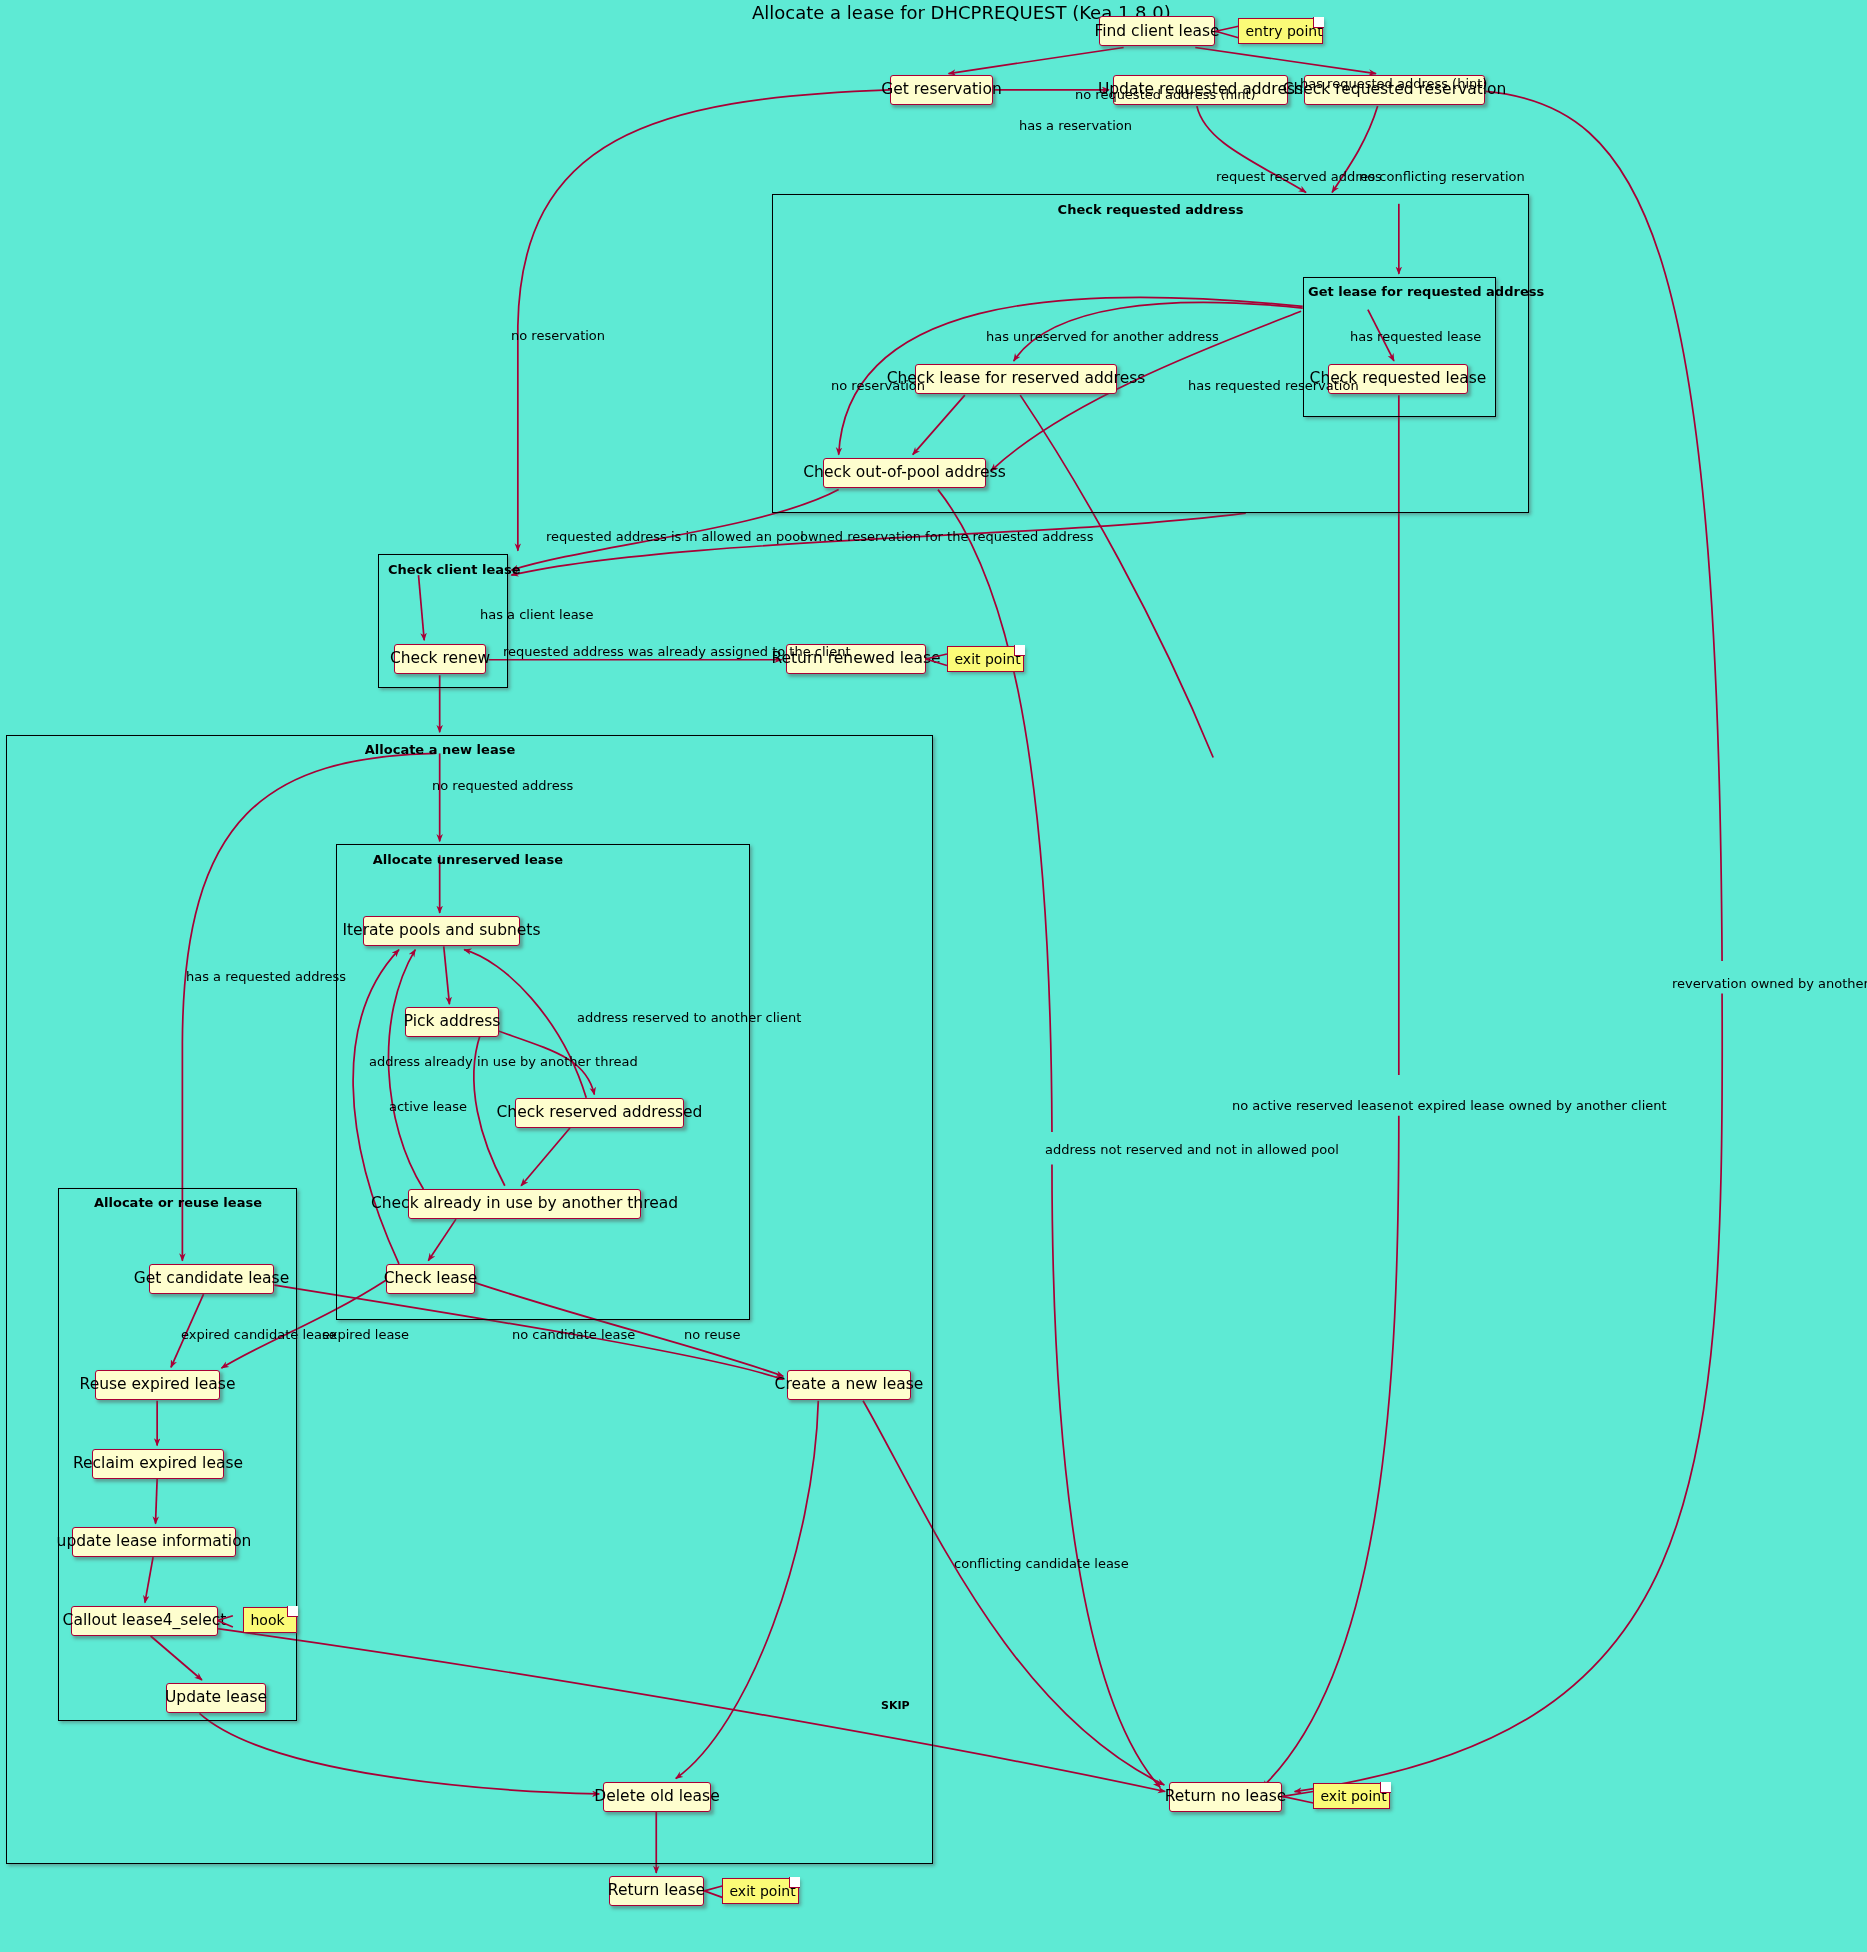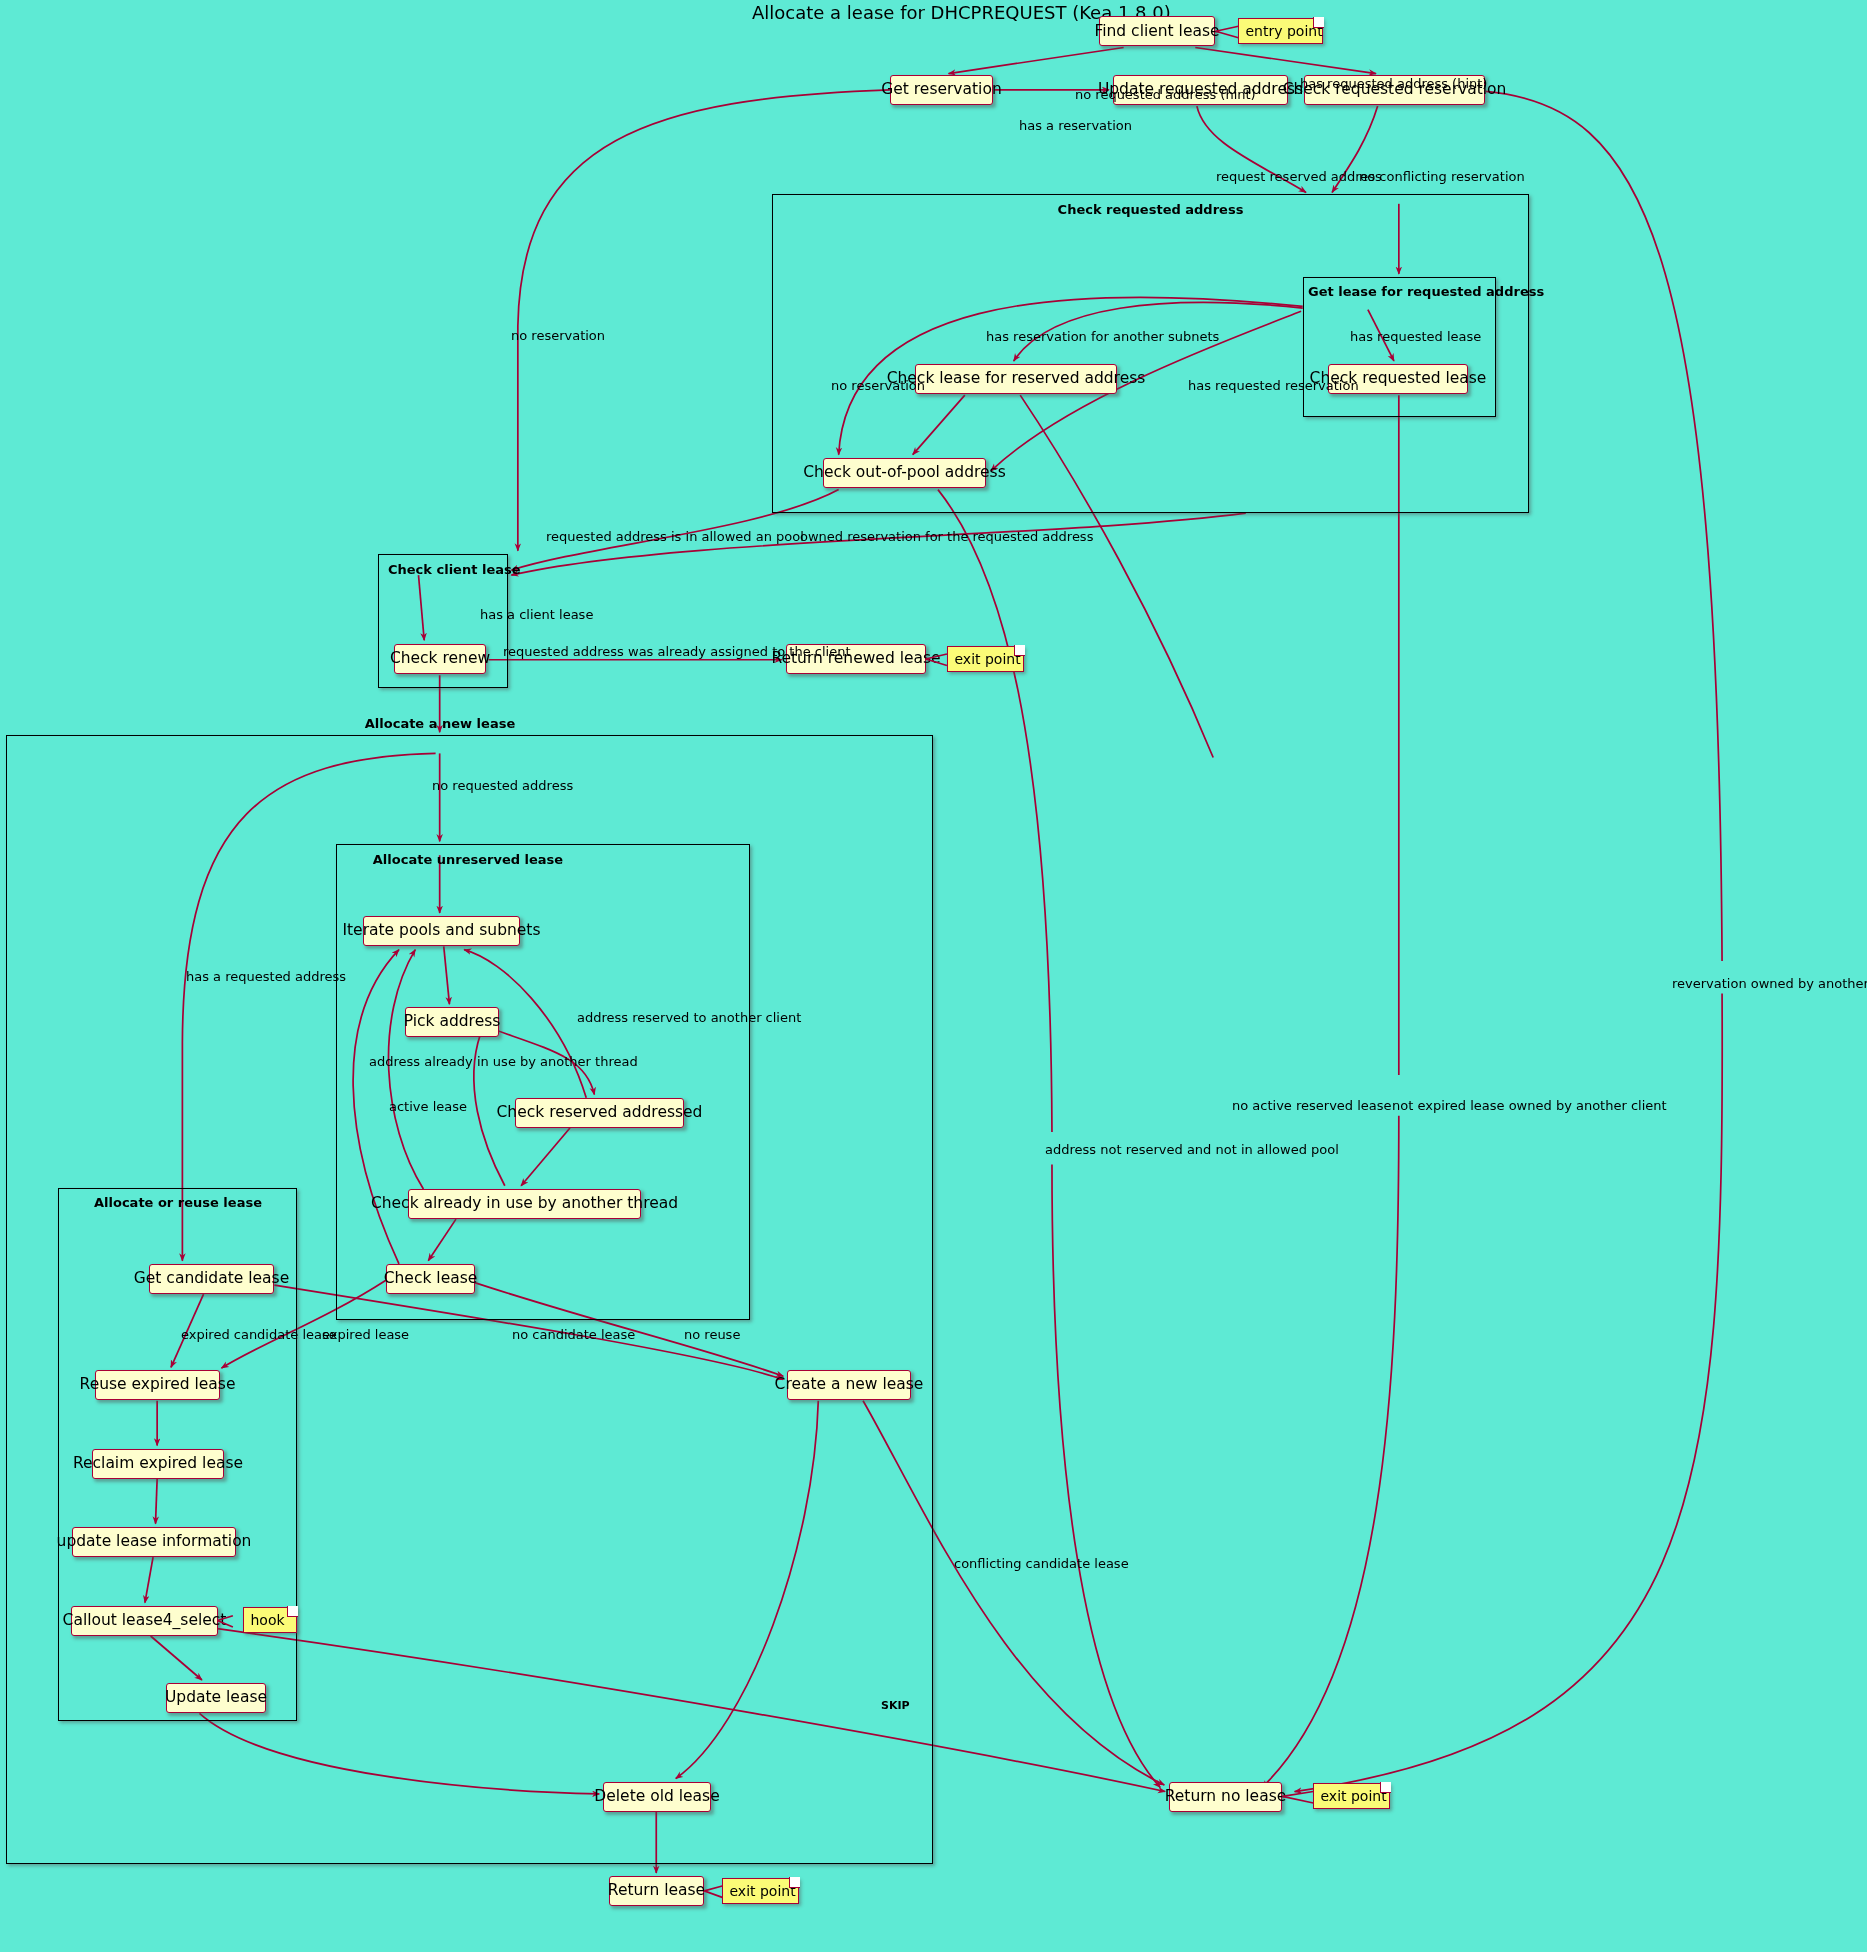--- a/index.html
+++ b/index.html
@@ -199,21 +199,21 @@
   <div class="frame" style="left:772px;top:194px;width:757px;height:319px;"></div>
   <div class="frame-title" style="left:961px;top:202px;width:379px;">Check requested address</div>
 
   <div class="frame" style="left:1303px;top:277px;width:193px;height:140px;"></div>
   <div class="frame-title" style="left:1308px;top:284px;width:183px;">Get lease for requested address</div>
 
   <div class="frame" style="left:378px;top:554px;width:130px;height:134px;"></div>
   <div class="frame-title" style="left:388px;top:562px;width:122px;text-align:left;">Check client lease</div>
 
   <div class="frame" style="left:5.7px;top:735px;width:927px;height:1129px;"></div>
-  <div class="frame-title" style="left:318px;top:716px;width:244px;">Allocate a new lease</div>
+  <div class="frame-title" style="left:318px;top:742px;width:244px;">Allocate a new lease</div>
 
   <div class="frame" style="left:336px;top:844px;width:414px;height:476px;"></div>
   <div class="frame-title" style="left:358px;top:852px;width:220px;">Allocate unreserved lease</div>
 
   <div class="frame" style="left:58px;top:1188px;width:239px;height:533px;"></div>
   <div class="frame-title" style="left:72px;top:1195px;width:212px;">Allocate or reuse lease</div>
 
   <div class="node" style="left:1099px;top:16.3px;width:116px;height:30px;">Find client lease</div>
   <div class="node" style="left:890px;top:75px;width:103px;height:30px;">Get reservation</div>
   <div class="node" style="left:1113px;top:75px;width:175px;height:30px;">Update requested address</div>
@@ -264,21 +264,21 @@
         <path d="M865,2322 L887,2330"></path>
     </g>
   </svg>
 
   <div class="elabel" style="left:1075px;top:76px;margin-top:11px;">no requested address (hint)</div>
   <div class="elabel" style="left:1300px;top:76px;">has requested address (hint)</div>
   <div class="elabel" style="left:1019px;top:118px;">has a reservation</div>
   <div class="elabel" style="left:1216px;top:169px;">request reserved address</div>
   <div class="elabel" style="left:1359px;top:169px;">no conflicting reservation</div>
   <div class="elabel" style="left:511px;top:328px;">no reservation</div>
-  <div class="elabel" style="left:986px;top:329px;">has reservation for another subnets</div>
+  <div class="elabel" style="left:986px;top:329px;">has unreserved for another address</div>
   <div class="elabel" style="left:1350px;top:329px;">has requested lease</div>
   <div class="elabel" style="left:831px;top:378px;">no reservation</div>
   <div class="elabel" style="left:1188px;top:378px;">has requested reservation</div>
   <div class="elabel" style="left:546px;top:529px;">requested address is in allowed an pool</div>
   <div class="elabel" style="left:800px;top:529px;">owned reservation for the requested address</div>
   <div class="elabel" style="left:480px;top:607px;">has a client lease</div>
   <div class="elabel" style="left:503px;top:644px;">requested address was already assigned to the client</div>
   <div class="elabel" style="left:432px;top:778px;">no requested address</div>
   <div class="elabel" style="left:186px;top:969px;">has a requested address</div>
   <div class="elabel" style="left:577px;top:1010px;">address reserved to another client</div>

